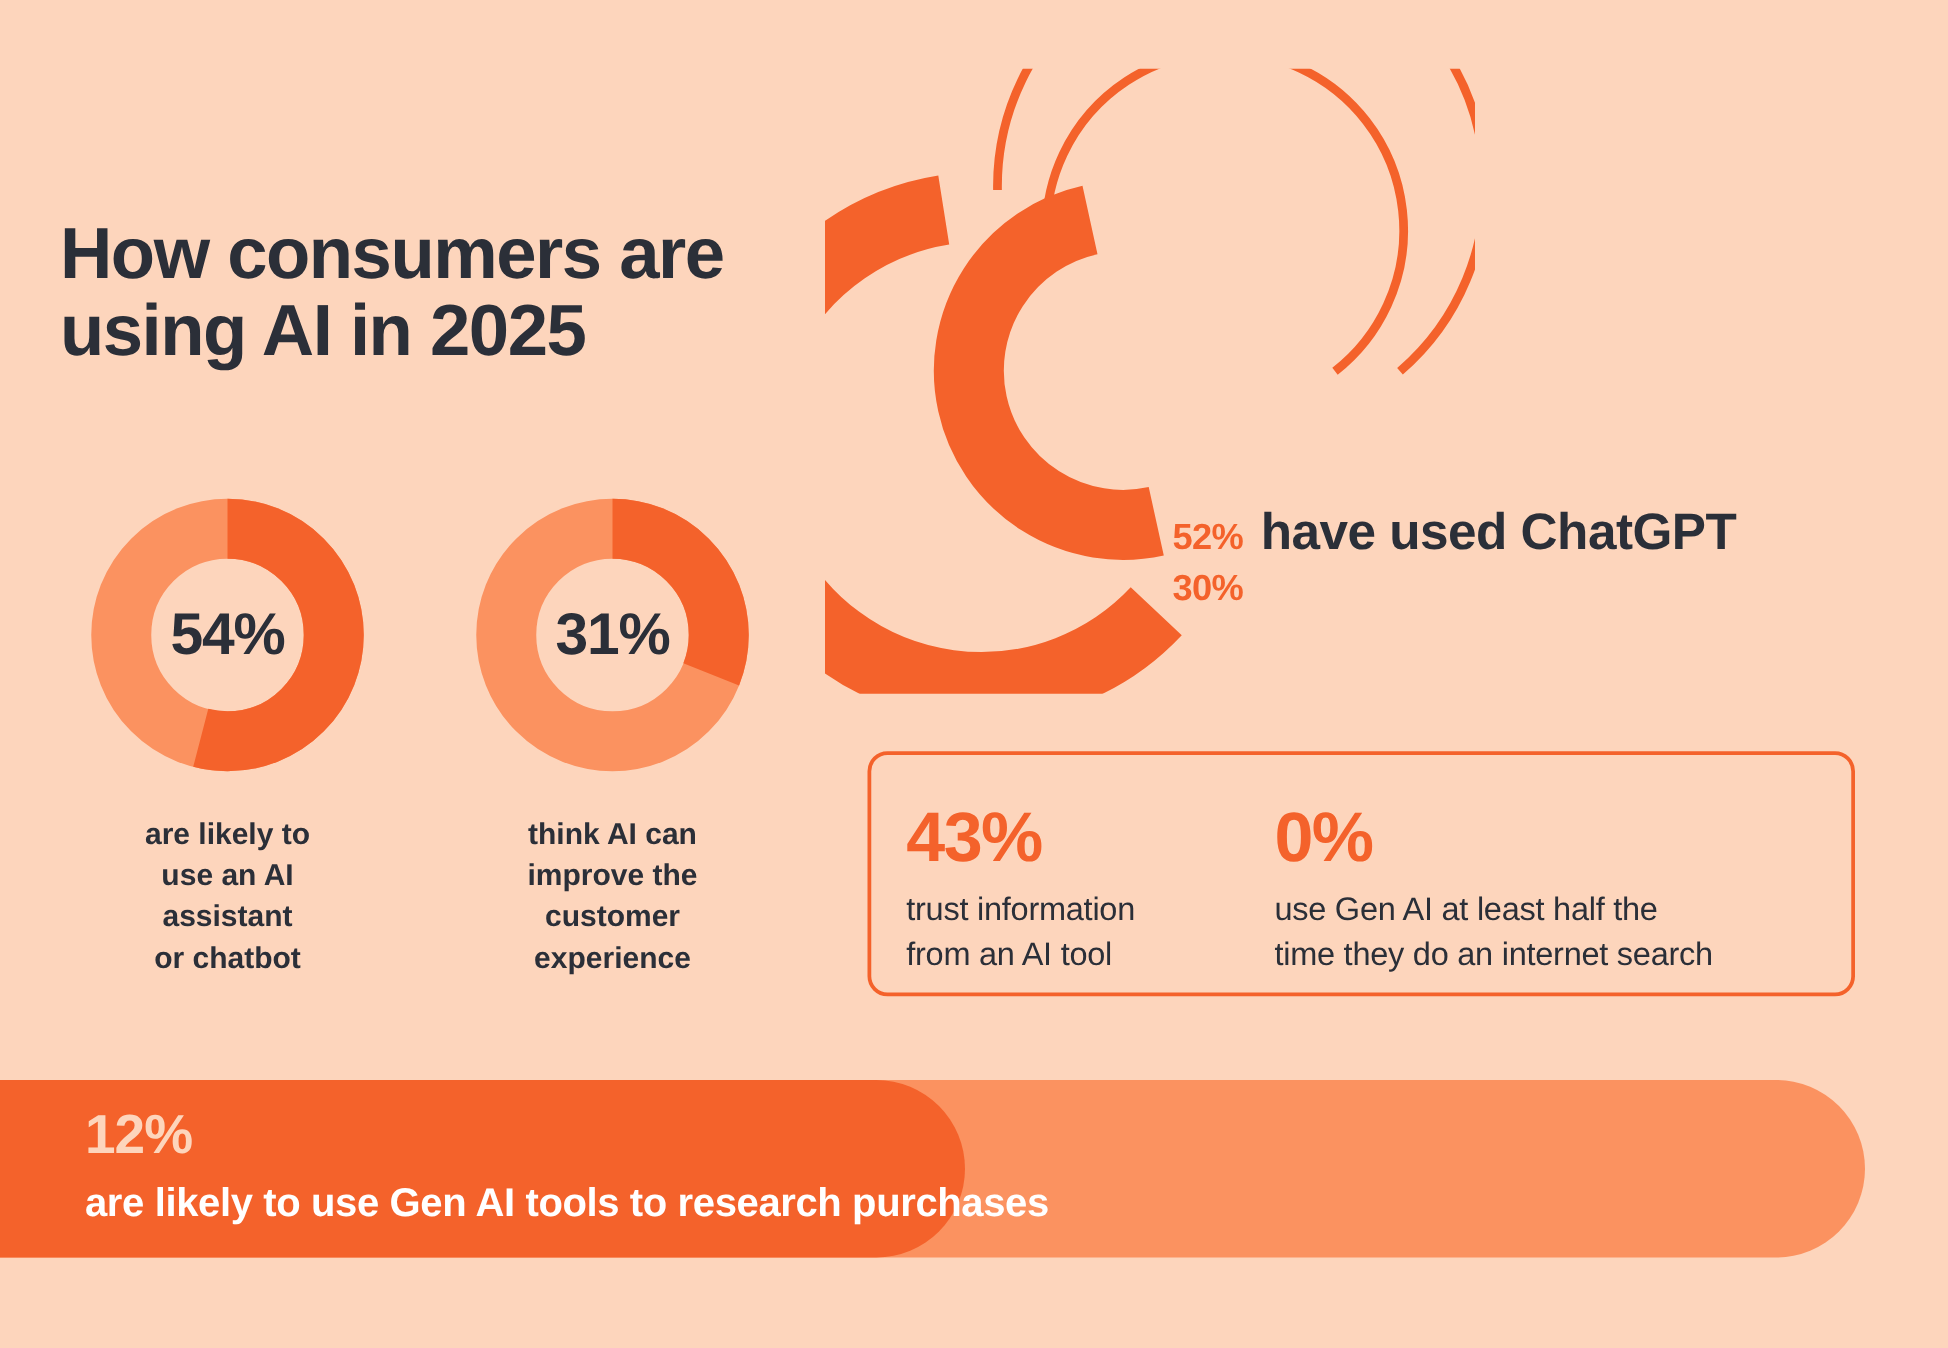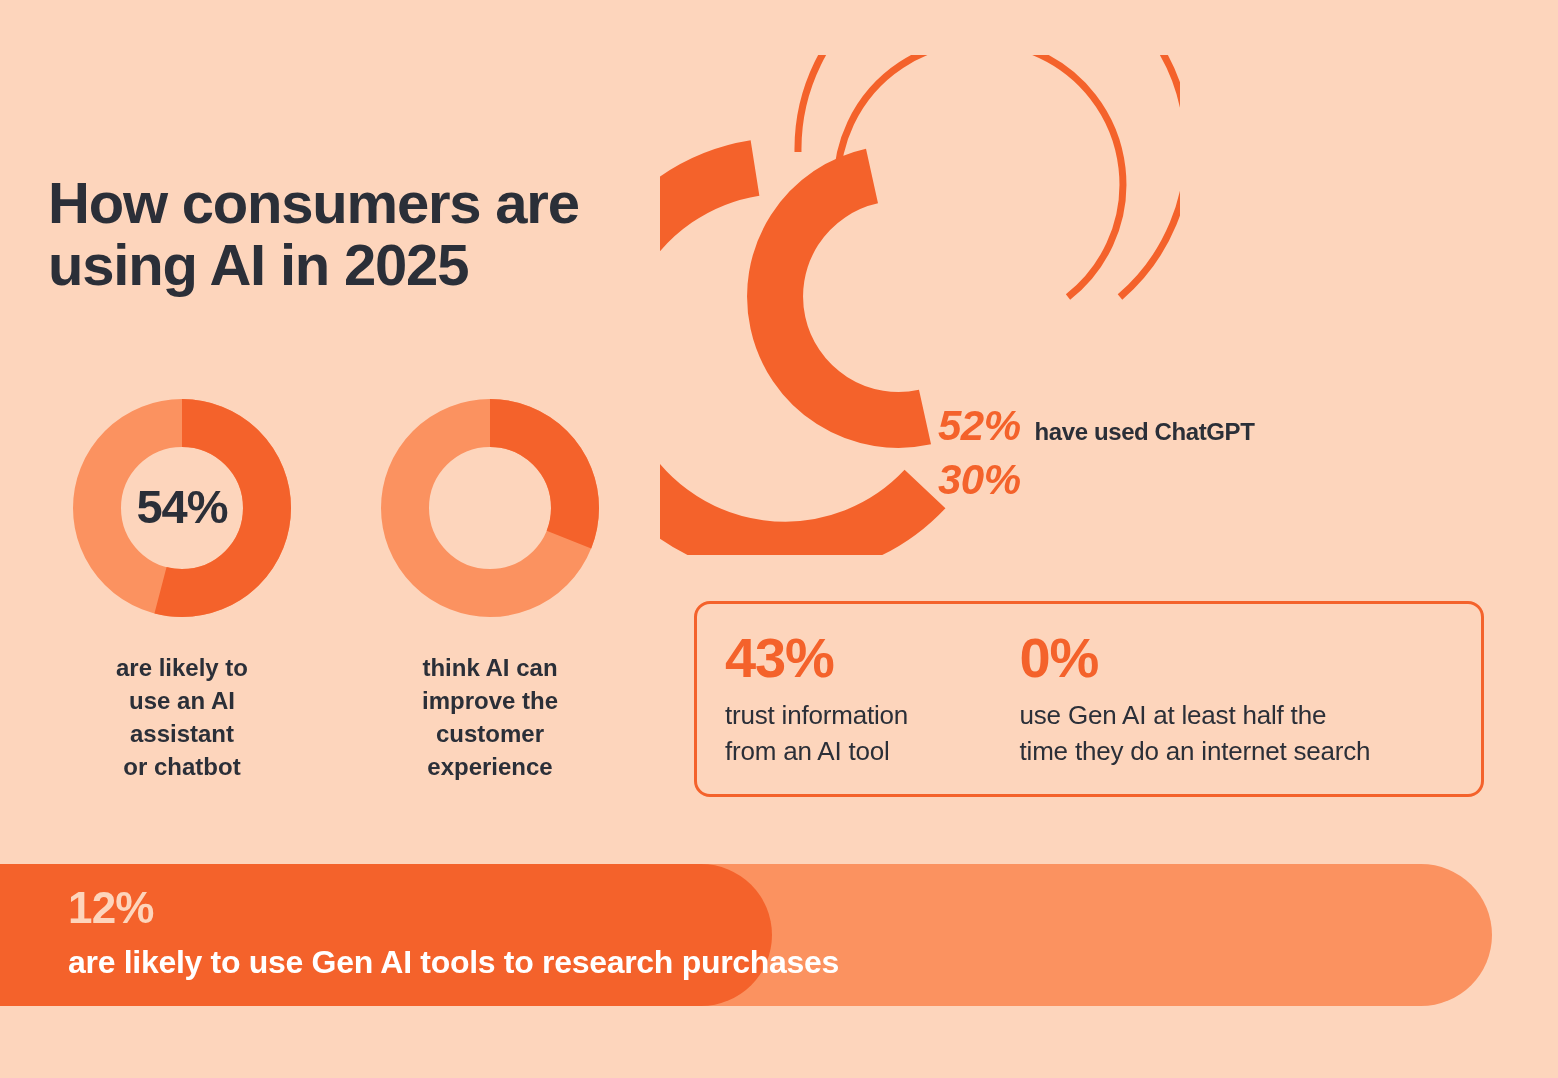--- a/index.html
+++ b/index.html
@@ -94,45 +94,44 @@
     width: 600px;
   }
   .legend-row {
     display: flex;
     align-items: baseline;
     gap: 14px;
     margin-bottom: 6px;
     white-space: nowrap;
   }
   .legend-pct {
-    font-size: 42px;
+    font-size: 29px;
     font-weight: 700;
     color: #F4622B;
     letter-spacing: -0.5px;
-    font-style: italic;
   }
   .legend-text {
-    font-size: 24px;
+    font-size: 41px;
     font-weight: 700;
     color: #2B2F38;
     letter-spacing: -0.4px;
   }
 
   
   #stats-box {
     position: absolute;
     left: 694px;
     top: 601px;
     width: 790px;
     height: 196px;
     box-sizing: border-box;
     border: 3px solid #F4622B;
     border-radius: 16px;
     display: flex;
-    align-items: flex-start;
+    align-items: center;
     padding: 26px 0 0 28px;
   }
   .stat-col { box-sizing: border-box; }
   #stat-col-0 { width: 300px; }
   #stat-col-1 { width: 470px; }
   .stat-pct {
     font-size: 56px;
     font-weight: 700;
     color: #F4622B;
     line-height: 1;
@@ -213,20 +212,21 @@
 assistant
 or chatbot</div>
   </div>
 
   <div class="donut-block" id="donut-block-1">
     <div class="donut-wrap">
       <svg viewBox="0 0 232 232">
         <circle cx="116" cy="116" r="85" fill="none" stroke="#FB9260" stroke-width="48"></circle>
         <circle id="donut-arc-1" cx="116" cy="116" r="85" fill="none" stroke="#F4622B" stroke-width="48" transform="rotate(-90 116 116)" stroke-dasharray="165.5619328441821 368.5088182660827"></circle>
       </svg>
+      <div class="donut-value">31%</div>
     </div>
     <div class="donut-caption">think AI can
 improve the
 customer
 experience</div>
   </div>
 
   <div id="gauge">
     <svg viewBox="0 0 520 500">
 

